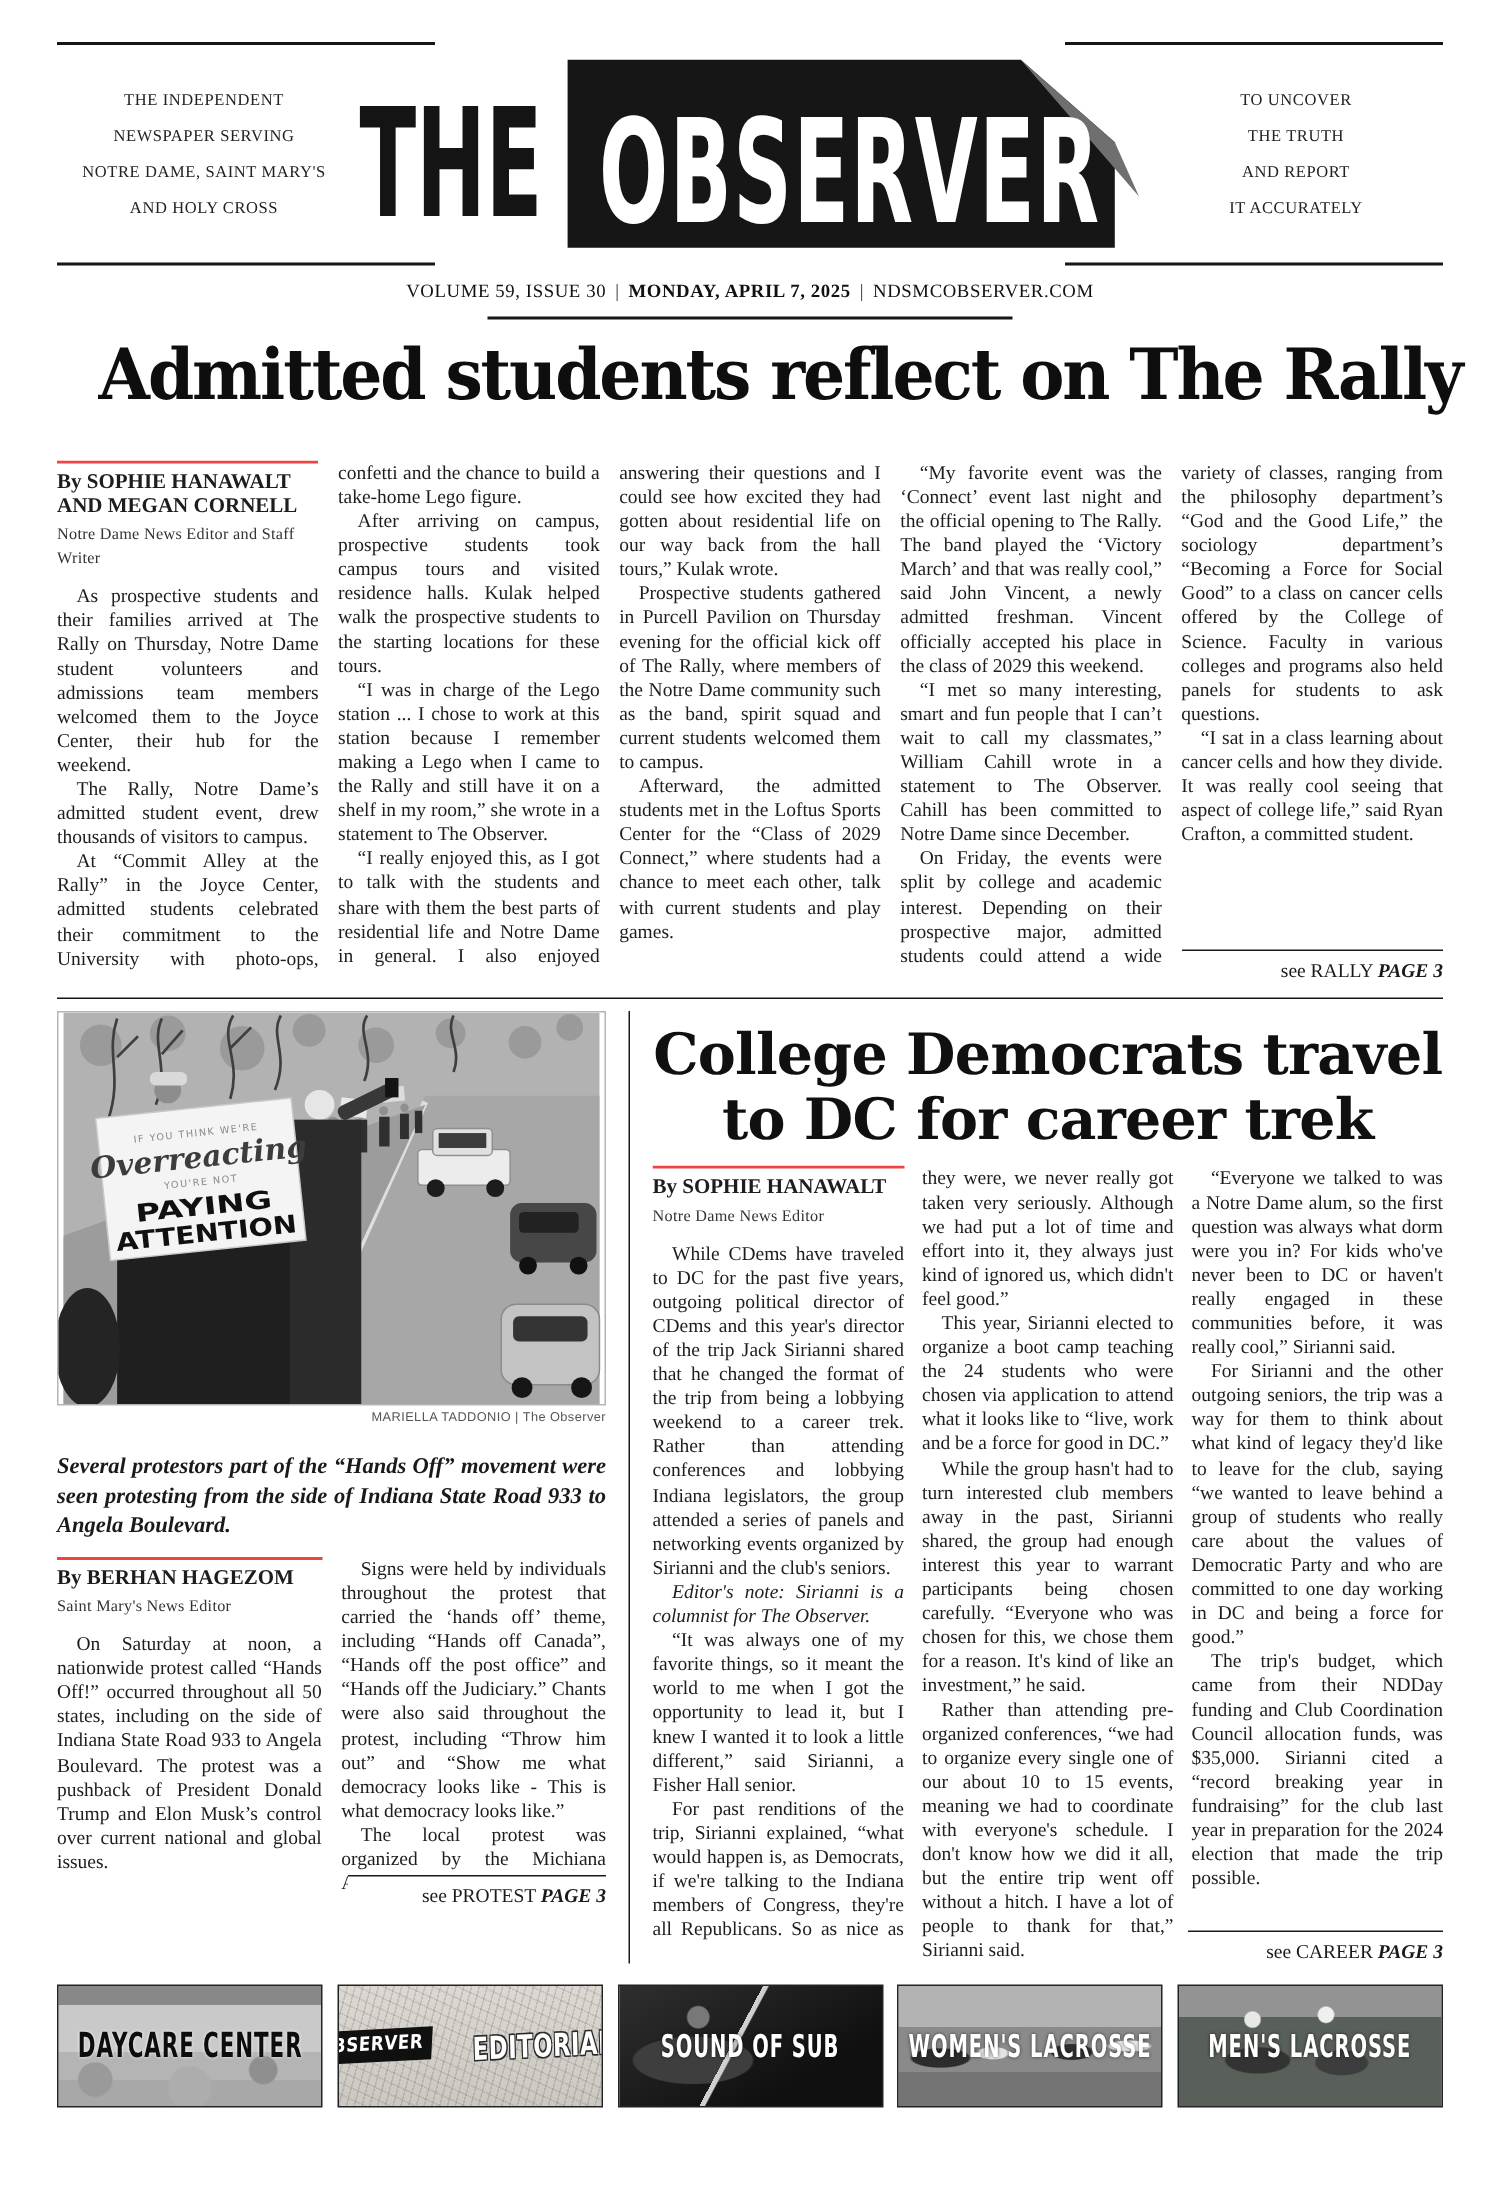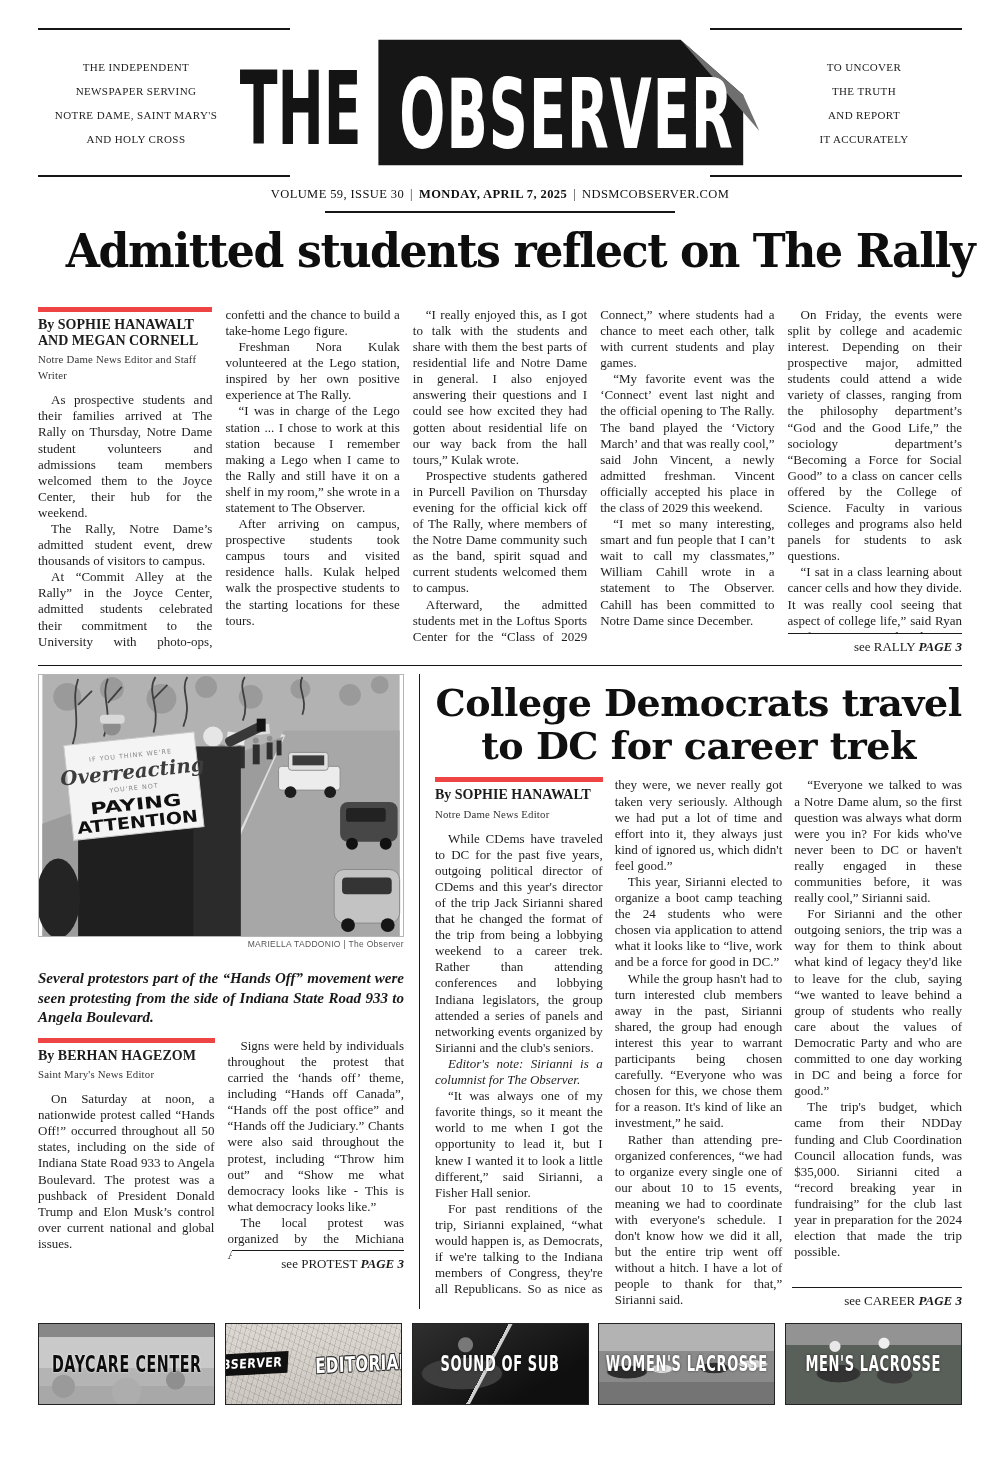--- a/index.html
+++ b/index.html
@@ -29,21 +29,21 @@
   .lead-subhead{
     text-align:center;font-style:italic;font-size:20.5px;margin-top:9px;color:#151515;letter-spacing:.1px;
   }
   .story-wrap{position:relative;}
   .cols{column-fill:auto;overflow:hidden;text-align:justify;font-size:13px;line-height:16.1px;color:#1d1d1d;}
   .cols-5{column-count:5;column-gap:13px;height:348px;margin-top:13px;}
   .cols-3{column-count:3;column-gap:12px;height:532px;margin-top:10px;}
   .cols-2{column-count:2;column-gap:13px;height:234px;margin-top:10px;}
   .para-list p{margin:0;text-indent:13px;}
   .para-list p.italic{font-style:italic;}
-  .byline-block{border-top:5px solid #ef4444;padding-top:5px;margin-bottom:9px;break-inside:avoid;}
+  .byline-block{border-top:2px solid #ef4444;padding-top:5px;margin-bottom:9px;break-inside:avoid;}
   .byline{font-weight:700;font-size:14px;line-height:1.15;text-align:left;}
   .byline-title{font-size:10.8px;color:#333;margin-top:2px;text-align:left;letter-spacing:.2px;}
   .jump{
     position:absolute;right:0;bottom:0;width:174px;background:#fff;
     border-top:1px solid #1a1a1a;padding-top:5px;text-align:right;
     font-size:13px;
   }
   .jump b{font-weight:700;font-style:italic;}
   .big-rule{height:1.5px;background:#141414;border:0;margin:10px 0 8px 0;}
   
@@ -155,23 +155,22 @@
   <div class="story-wrap">
     <div class="cols cols-5">
       <div class="byline-block">
         <div class="byline">By SOPHIE HANAWALT AND MEGAN CORNELL</div>
         <div class="byline-title">Notre Dame News Editor and Staff Writer</div>
       </div>
       <div class="para-list">
           <p>As prospective students and their families arrived at The Rally on Thursday, Notre Dame student volunteers and admissions team members welcomed them to the Joyce Center, their hub for the weekend.</p>
           <p>The Rally, Notre Dame’s admitted student event, drew thousands of visitors to campus.</p>
           <p>At “Commit Alley at the Rally” in the Joyce Center, admitted students celebrated their commitment to the University with photo-ops, confetti and the chance to build a take-home Lego figure.</p>
-          <p>Freshman Nora Kulak volunteered at the Lego station, inspired by her own positive experience at The Rally.</p>
+          <p>After arriving on campus, prospective students took campus tours and visited residence halls. Kulak helped walk the prospective students to the starting locations for these tours.</p>
           <p>“I was in charge of the Lego station ... I chose to work at this station because I remember making a Lego when I came to the Rally and still have it on a shelf in my room,” she wrote in a statement to The Observer.</p>
-          <p>After arriving on campus, prospective students took campus tours and visited residence halls. Kulak helped walk the prospective students to the starting locations for these tours.</p>
           <p>“I really enjoyed this, as I got to talk with the students and share with them the best parts of residential life and Notre Dame in general. I also enjoyed answering their questions and I could see how excited they had gotten about residential life on our way back from the hall tours,” Kulak wrote.</p>
           <p>Prospective students gathered in Purcell Pavilion on Thursday evening for the official kick off of The Rally, where members of the Notre Dame community such as the band, spirit squad and current students welcomed them to campus.</p>
           <p>Afterward, the admitted students met in the Loftus Sports Center for the “Class of 2029 Connect,” where students had a chance to meet each other, talk with current students and play games.</p>
           <p>“My favorite event was the ‘Connect’ event last night and the official opening to The Rally. The band played the ‘Victory March’ and that was really cool,” said John Vincent, a newly admitted freshman. Vincent officially accepted his place in the class of 2029 this weekend.</p>
           <p>“I met so many interesting, smart and fun people that I can’t wait to call my classmates,” William Cahill wrote in a statement to The Observer. Cahill has been committed to Notre Dame since December.</p>
           <p>On Friday, the events were split by college and academic interest. Depending on their prospective major, admitted students could attend a wide variety of classes, ranging from the philosophy department’s “God and the Good Life,” the sociology department’s “Becoming a Force for Social Good” to a class on cancer cells offered by the College of Science. Faculty in various colleges and programs also held panels for students to ask questions.</p>
           <p>“I sat in a class learning about cancer cells and how they divide. It was really cool seeing that aspect of college life,” said Ryan Crafton, a committed student.</p>
         </div>
     </div>
     <div class="jump"><span>see RALLY </span><b>PAGE 3</b></div>

